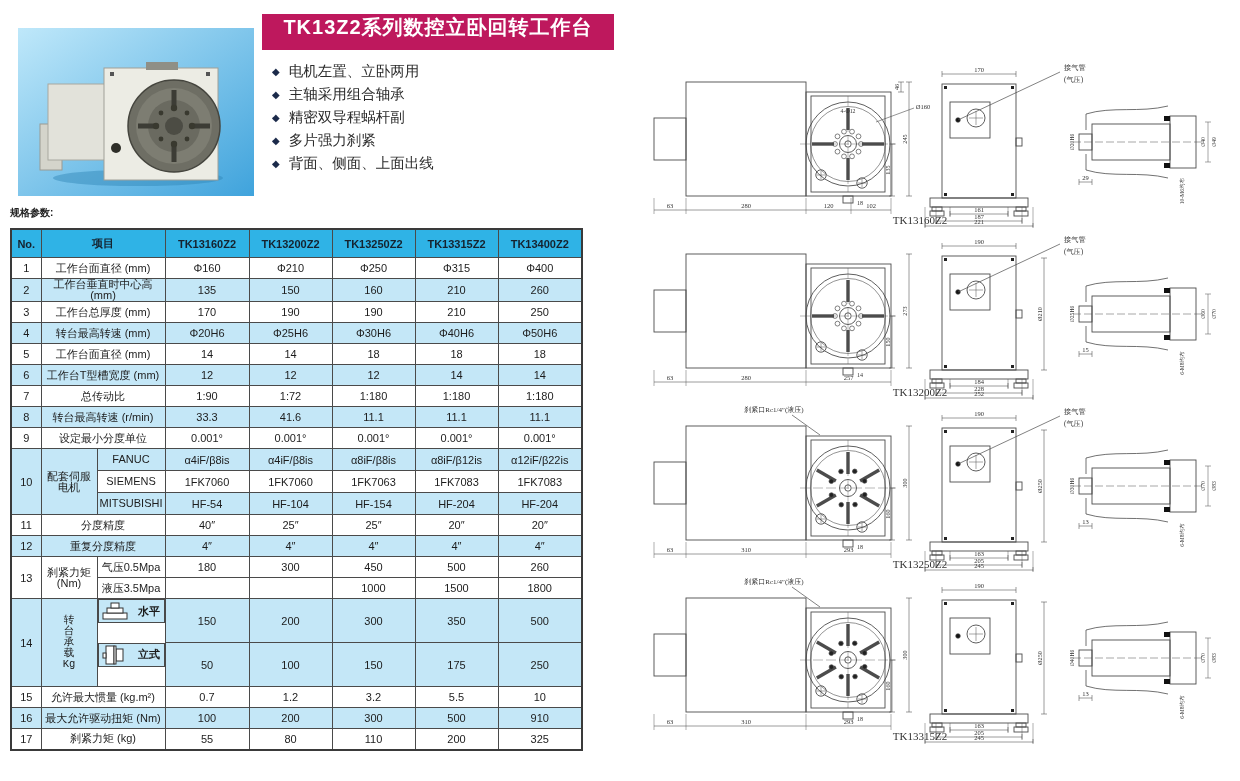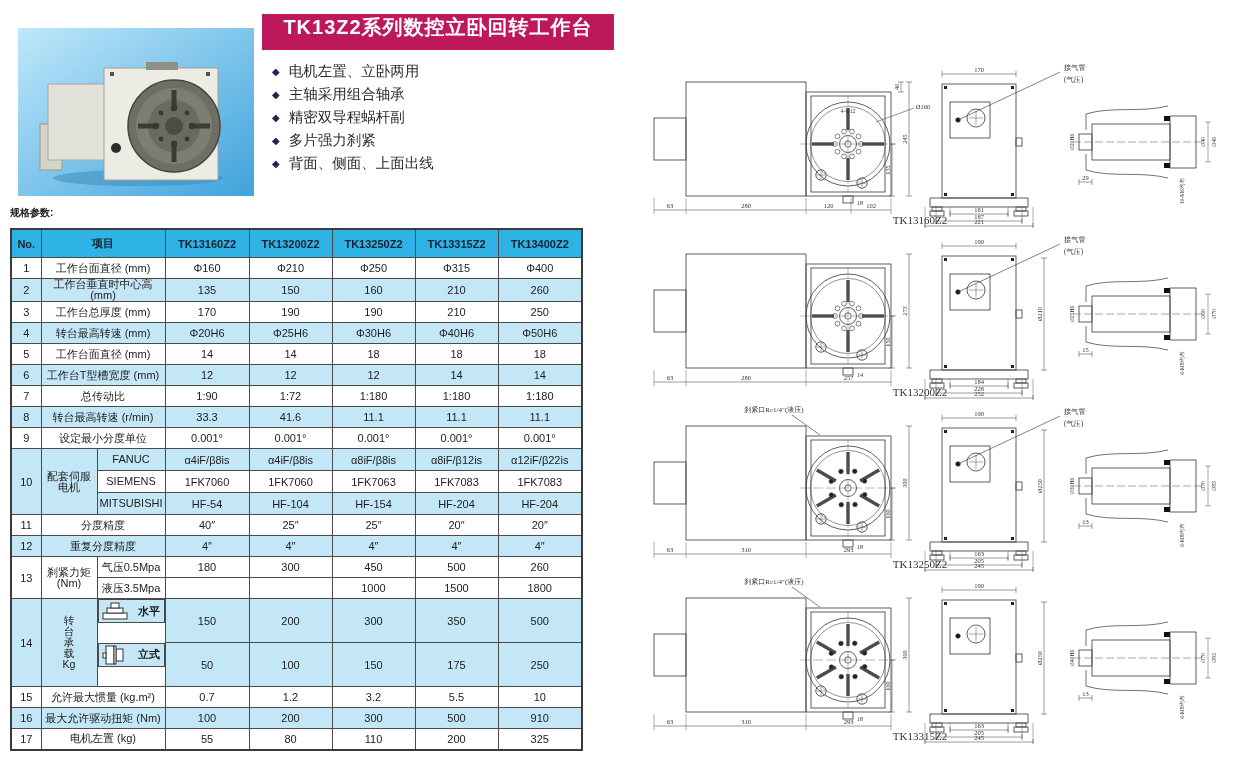--- a/index.html
+++ b/index.html
@@ -17,21 +17,21 @@
   .spec-table{position:absolute;left:10px;top:228px;border-collapse:collapse;table-layout:fixed;
         width:571px;border:2px solid #3a3a3a;}
   .spec-table th,.spec-table td{border:1px solid #4a4a4a;text-align:center;font-size:11px;
         padding:0 2px;overflow:hidden;white-space:nowrap;}
   .spec-table th{background:#2fb3e6;color:#15222e;font-weight:bold;height:27px;}
   .spec-table tr{height:21px;}
   .spec-table tr.r10{height:22px;}
   .spec-table tr.tall{height:44px;}
   .spec-table td.blue{background:#c4e7f7;}
   .spec-table td.plabel{white-space:normal;line-height:11px;}
-  .spec-table td.v-label{white-space:normal;}
+  .spec-table td.v-label{white-space:normal;font-family:Liberation Mono, monospace;}
   .v-label .vtext{width:13px;margin:0 auto;word-break:break-all;line-height:11px;font-size:10.5px;}
   .subcell{white-space:normal;line-height:11px;}
   .iconcell{display:flex;align-items:center;justify-content:center;gap:10px;font-weight:bold;}
   .footnote{position:absolute;left:12px;top:756px;font-size:12px;color:#333;}
   
   .right-title{position:absolute;left:640px;top:16px;width:580px;text-align:center;font-size:18px;
         font-weight:bold;color:#1f55a8;letter-spacing:1px;white-space:nowrap;}
   .drawing-group{position:absolute;left:624px;width:612px;height:172px;text-align:center;}
   .dg0{top:56px;} .dg1{top:228px;} .dg2{top:400px;} .dg3{top:572px;}
 </style>
@@ -327,21 +327,21 @@
           <td class="blue">16</td>
           <td class="blue plabel" colspan="2">最大允许驱动扭矩 (Nm)</td>
           <td class="blue">100</td>
           <td class="blue">200</td>
           <td class="blue">300</td>
           <td class="blue">500</td>
           <td class="blue">910</td>
         </tr>
         <tr>
           <td>17</td>
-          <td class="plabel" colspan="2">电机左置 (kg)</td>
+          <td class="plabel" colspan="2">刹紧力矩 (kg)</td>
           <td>55</td>
           <td>80</td>
           <td>110</td>
           <td>200</td>
           <td>325</td>
         </tr>
       </tbody>
     </table>
 
 

